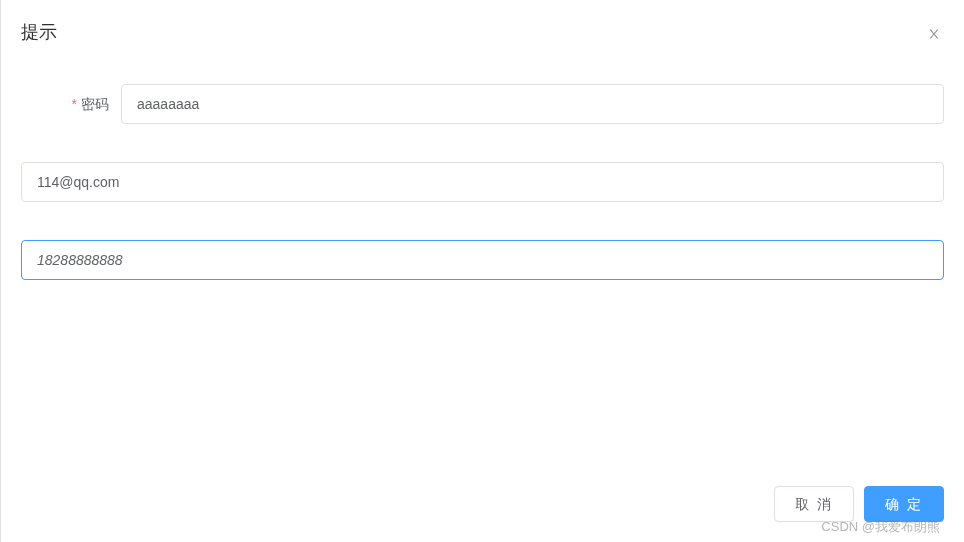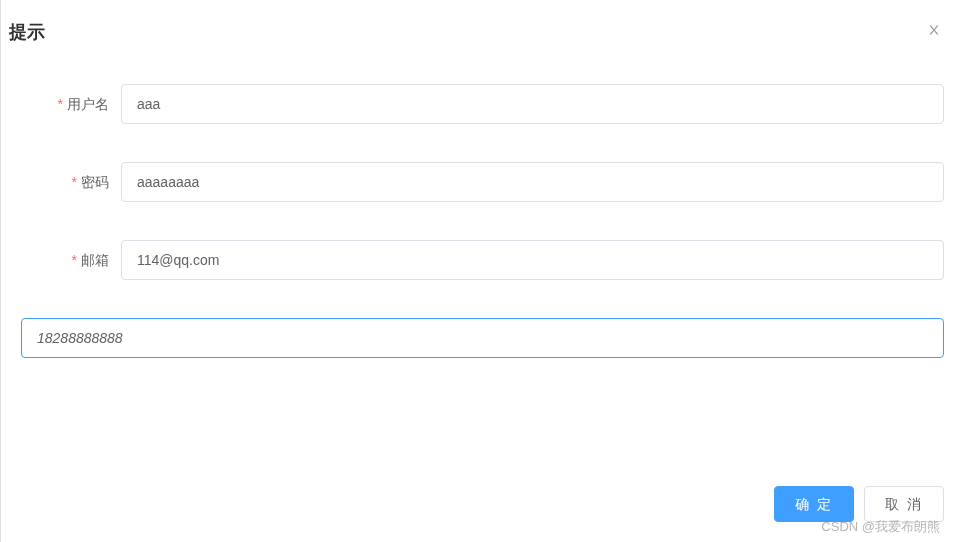--- a/index.html
+++ b/index.html
@@ -16,25 +16,24 @@
       height: 542px;
       position: relative;
     }
     .dialog {
       width: 100%;
       height: 100%;
       background: #fff;
       border-left: 1px solid #e0e0e0;
     }
     .dialog-header {
-      padding: 20px 20px 10px 8px;
+      padding: 20px 20px 10px 20px;
       display: flex;
       justify-content: space-between;
-      align-items: flex-start;
-      font-weight: bold;
+      align-items: flex-end;
     }
     .dialog-title {
       font-size: 18px;
       color: #303133;
       line-height: 24px;
     }
     .close-btn {
       cursor: pointer;
       font-size: 18px;
       color: #909399;
@@ -133,54 +132,43 @@
     <span class="dialog-title">提示</span>
     <button class="close-btn">
       <svg viewBox="0 0 1024 1024" fill="#909399">
         <path d="M563.8 512l262.5-312.9c4.4-5.2.6-13.1-6.1-13.1h-79.8c-4.7 0-9.2 2.1-12.3 5.7L511.6 449.8 295.1 191.7c-3-3.6-7.5-5.7-12.3-5.7H203c-6.8 0-10.5 7.9-6.1 13.1L459.4 512 196.9 824.9c-4.4 5.2-.6 13.1 6.1 13.1h79.8c4.7 0 9.2-2.1 12.3-5.7l216.5-258.1 216.5 258.1c3 3.6 7.5 5.7 12.3 5.7h79.8c6.8 0 10.5-7.9 6.1-13.1L563.8 512z"></path>
       </svg>
     </button>
   </div>
 
   <div class="dialog-body">
 
-    <div class="form-item">
-      <label class="form-label">
-        <span class="required-mark">*</span><span>用户名</span>
-      </label>
-      <div class="form-input-wrap">
-        <input type="text" class="form-input" value="aaa" style="">
-      </div>
-    </div>
 
     <div class="form-item">
       <label class="form-label">
         <span class="required-mark">*</span><span>密码</span>
       </label>
       <div class="form-input-wrap">
         <input type="text" class="form-input" value="aaaaaaaa" style="">
       </div>
     </div>
 
     <div class="form-item">
-      <label class="form-label">
-        <span class="required-mark">*</span><span>邮箱</span>
-      </label>
       <div class="form-input-wrap">
         <input type="text" class="form-input" value="114@qq.com" style="">
       </div>
     </div>
 
     <div class="form-item">
       <div class="form-input-wrap">
         <input type="text" class="form-input focused" value="18288888888" style="">
       </div>
     </div>
 
   </div>
 
   <div class="dialog-footer">
+    <button class="btn">取 消</button>
     <button class="btn btn-primary">确 定</button>
-    <button class="btn">取 消</button>
   </div>
 
   <div class="watermark">CSDN @我爱布朗熊</div>
 </div>
 
 </body></html>

